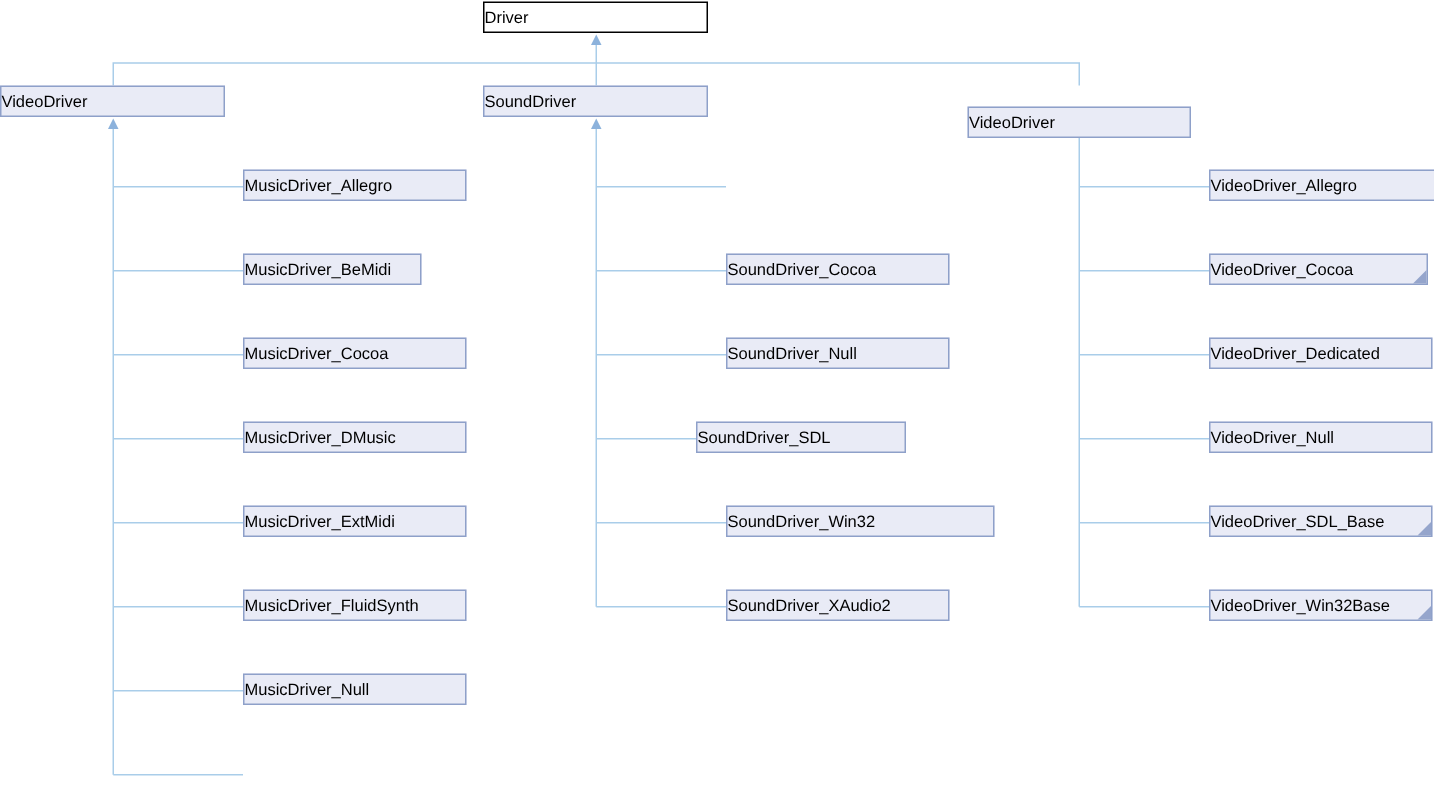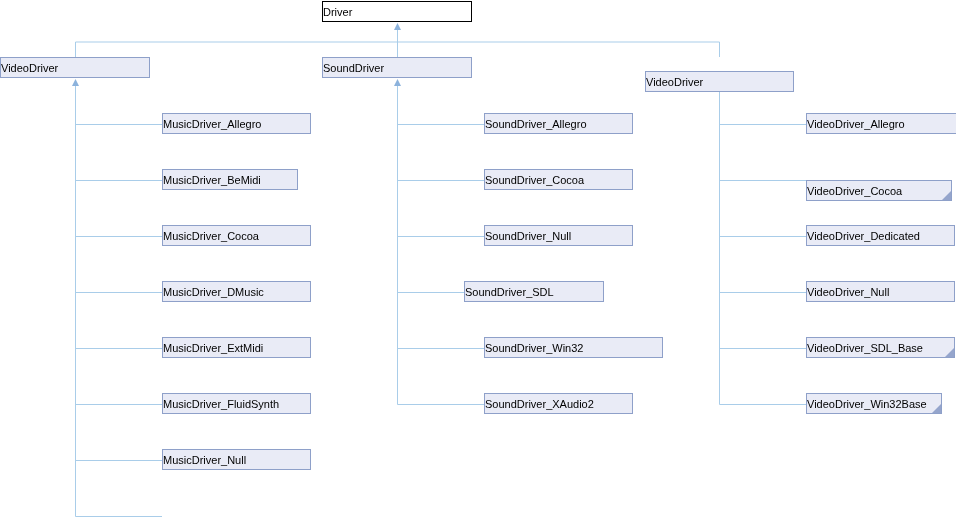--- a/index.html
+++ b/index.html
@@ -93,73 +93,70 @@
   <div class="node" style="left:322px;top:57px;width:150px">
     <span>SoundDriver</span>
   </div>
   <div class="node" style="left:645px;top:71px;width:149px">
     <span>VideoDriver</span>
   </div>
 
   <div class="node" style="left:162px;top:113px;width:149px">
     <span>MusicDriver_Allegro</span>
   </div>
-  <div class="node" style="left:162px;top:169px;width:136px">
+  <div class="node" style="left:162px;top:169px;width:119px">
     <span>MusicDriver_BeMidi</span>
   </div>
   <div class="node" style="left:162px;top:225px;width:149px">
     <span>MusicDriver_Cocoa</span>
   </div>
   <div class="node" style="left:162px;top:281px;width:149px">
     <span>MusicDriver_DMusic</span>
   </div>
   <div class="node" style="left:162px;top:337px;width:149px">
     <span>MusicDriver_ExtMidi</span>
   </div>
   <div class="node" style="left:162px;top:393px;width:149px">
     <span>MusicDriver_FluidSynth</span>
   </div>
   <div class="node" style="left:162px;top:449px;width:149px">
     <span>MusicDriver_Null</span>
   </div>
 
-  <div class="node" style="left:484px;top:113px;width:149px">
-    <span>SoundDriver_Allegro</span>
-  </div>
   <div class="node" style="left:484px;top:225px;width:149px">
     <span>SoundDriver_Null</span>
   </div>
   <div class="node" style="left:484px;top:169px;width:149px">
     <span>SoundDriver_Cocoa</span>
   </div>
   <div class="node" style="left:464px;top:281px;width:140px">
     <span>SoundDriver_SDL</span>
   </div>
   <div class="node" style="left:484px;top:337px;width:179px">
     <span>SoundDriver_Win32</span>
   </div>
   <div class="node" style="left:484px;top:393px;width:149px">
     <span>SoundDriver_XAudio2</span>
   </div>
 
   <div class="node" style="left:806px;top:113px;width:164px">
     <span>VideoDriver_Allegro</span>
   </div>
-  <div class="node" style="left:806px;top:180px;width:146px">
+  <div class="node" style="left:806px;top:169px;width:146px">
     <span>VideoDriver_Cocoa</span>
     <span class="fold"></span>
   </div>
   <div class="node" style="left:806px;top:225px;width:149px">
     <span>VideoDriver_Dedicated</span>
   </div>
   <div class="node" style="left:806px;top:281px;width:149px">
     <span>VideoDriver_Null</span>
   </div>
   <div class="node" style="left:806px;top:337px;width:149px">
     <span>VideoDriver_SDL_Base</span>
     <span class="fold"></span>
   </div>
-  <div class="node" style="left:806px;top:393px;width:136px">
+  <div class="node" style="left:806px;top:393px;width:149px">
     <span>VideoDriver_Win32Base</span>
     <span class="fold"></span>
   </div>
 
 </div>
 
 </body></html>

